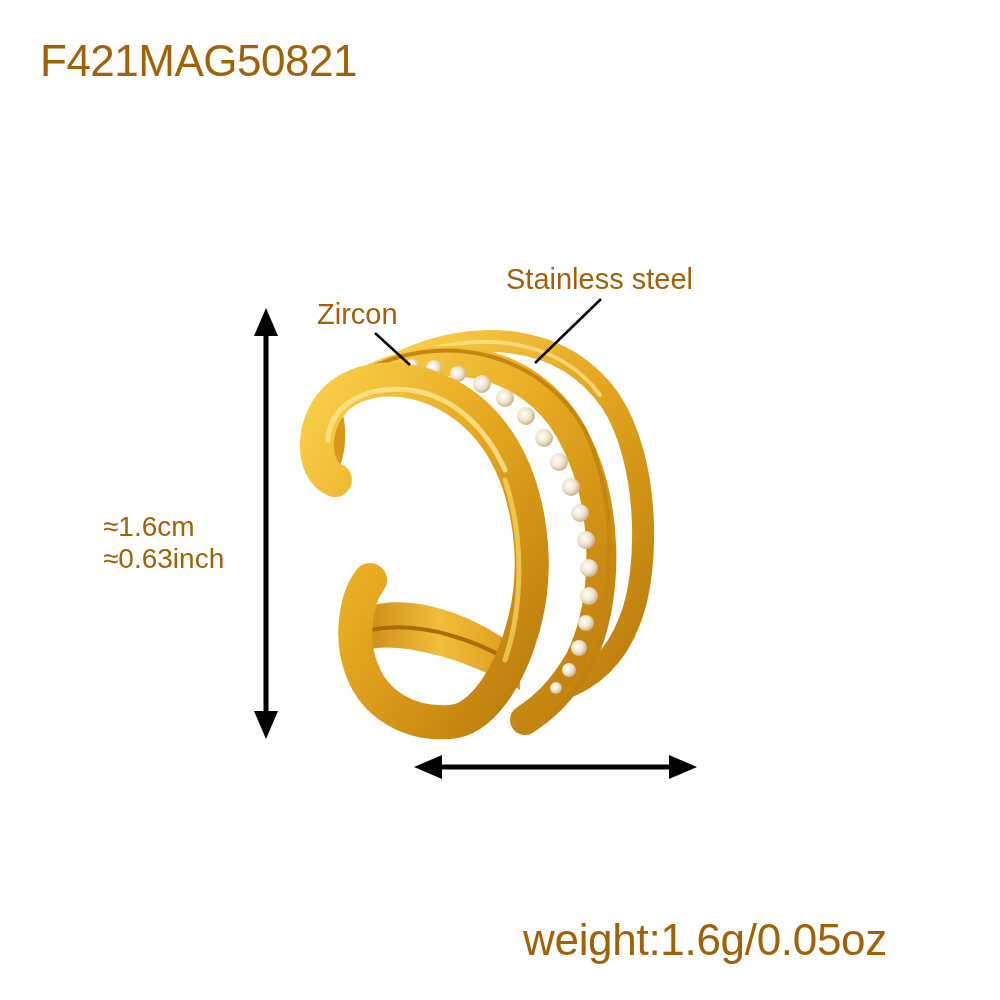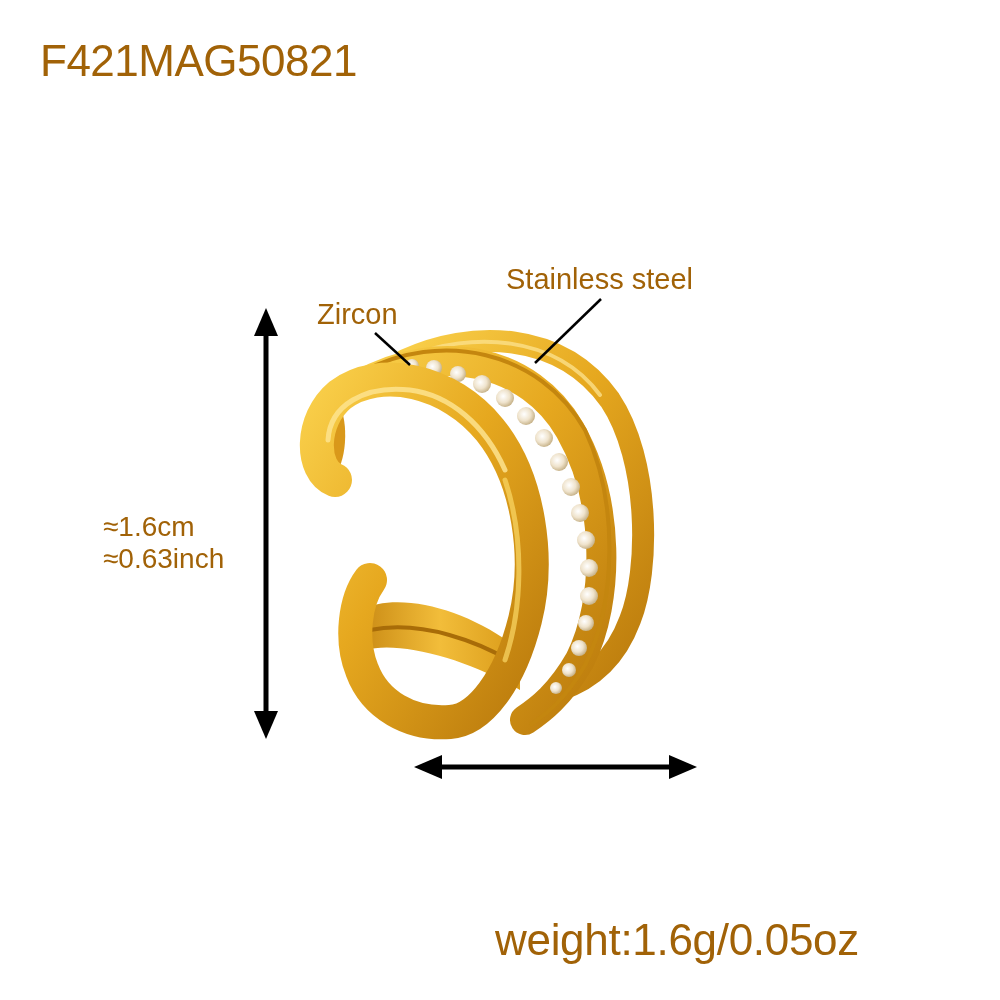--- a/index.html
+++ b/index.html
@@ -36,21 +36,21 @@
     .dim {
       position: absolute;
       font-size: 28px;
       line-height: 32px;
       white-space: nowrap;
     }
     .dim-height { left: 67px; top: 511px; margin-left: 36px; }
     .dim-width { left: 459px; top: 790px; }
     .weight {
       position: absolute;
-      left: 495px;
+      left: 523px;
       top: 915px;
       font-size: 44px;
       line-height: 50px;
       white-space: nowrap;
       letter-spacing: -0.3px;
     }
     svg.overlay {
       position: absolute;
       left: 0;
       top: 0;

